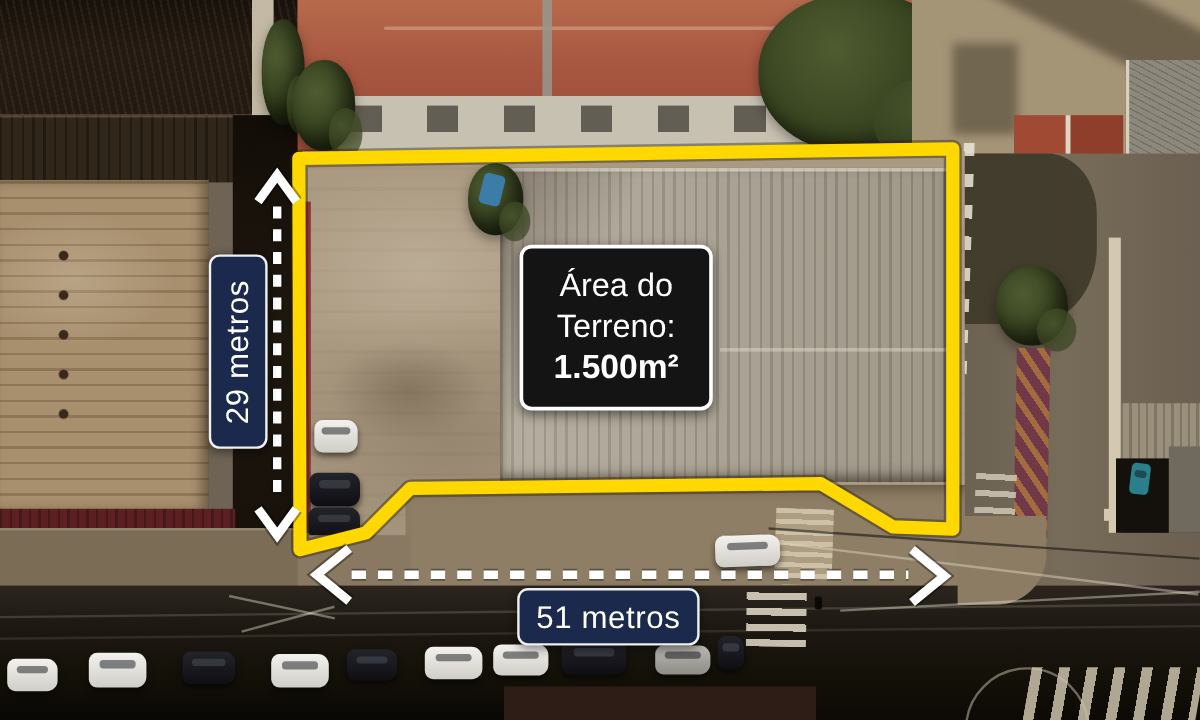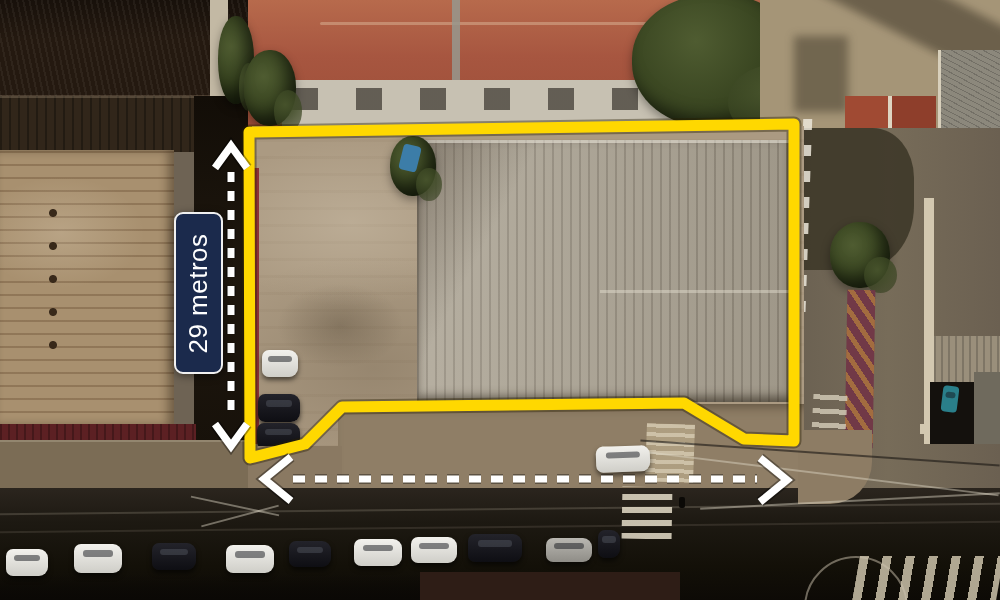--- a/index.html
+++ b/index.html
@@ -260,14 +260,22 @@
       <polyline class="chev-shadow" points="291,457 264,479 291,501"></polyline>
       <polyline class="chev-main" points="291,457 264,479 291,501"></polyline>
       <polyline class="chev-shadow" points="760,458 787,480 760,502"></polyline>
       <polyline class="chev-main" points="760,458 787,480 760,502"></polyline>
     </g>
   </svg>
 
   <div id="v-label" class="measure-label">
     <span>29 metros</span>
   </div>
+  <div id="h-label" class="measure-label">
+    <span>51 metros</span>
+  </div>
+  <div id="area-box">
+    <span>Área do</span>
+    <span>Terreno:</span>
+    <span class="bold">1.500m²</span>
+  </div>
 
 </div>
 
 </body></html>

